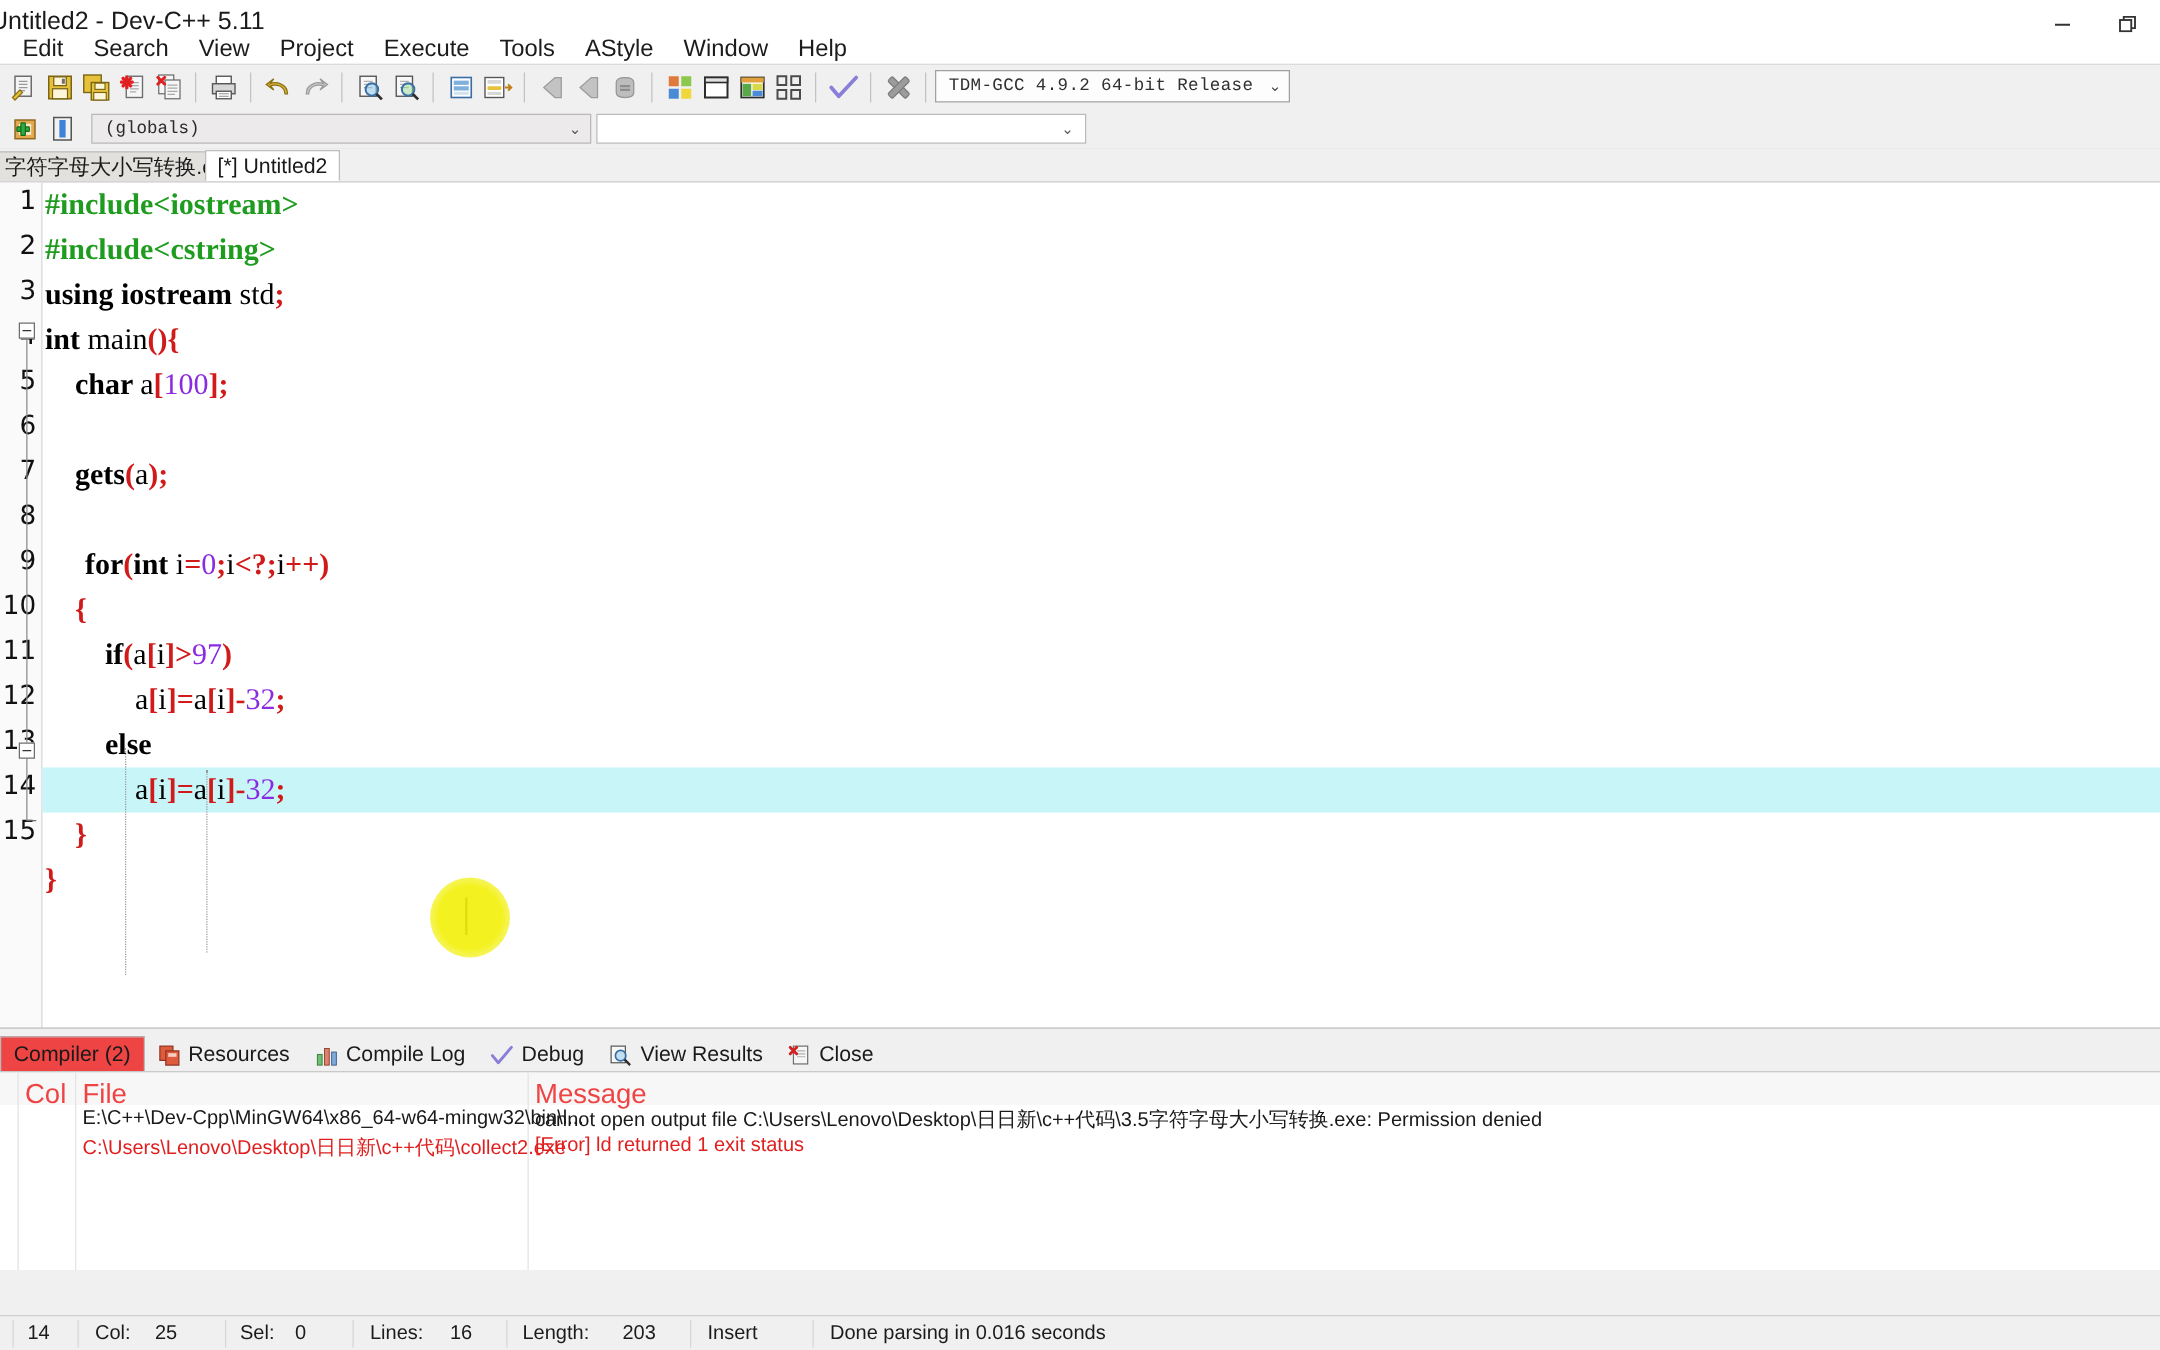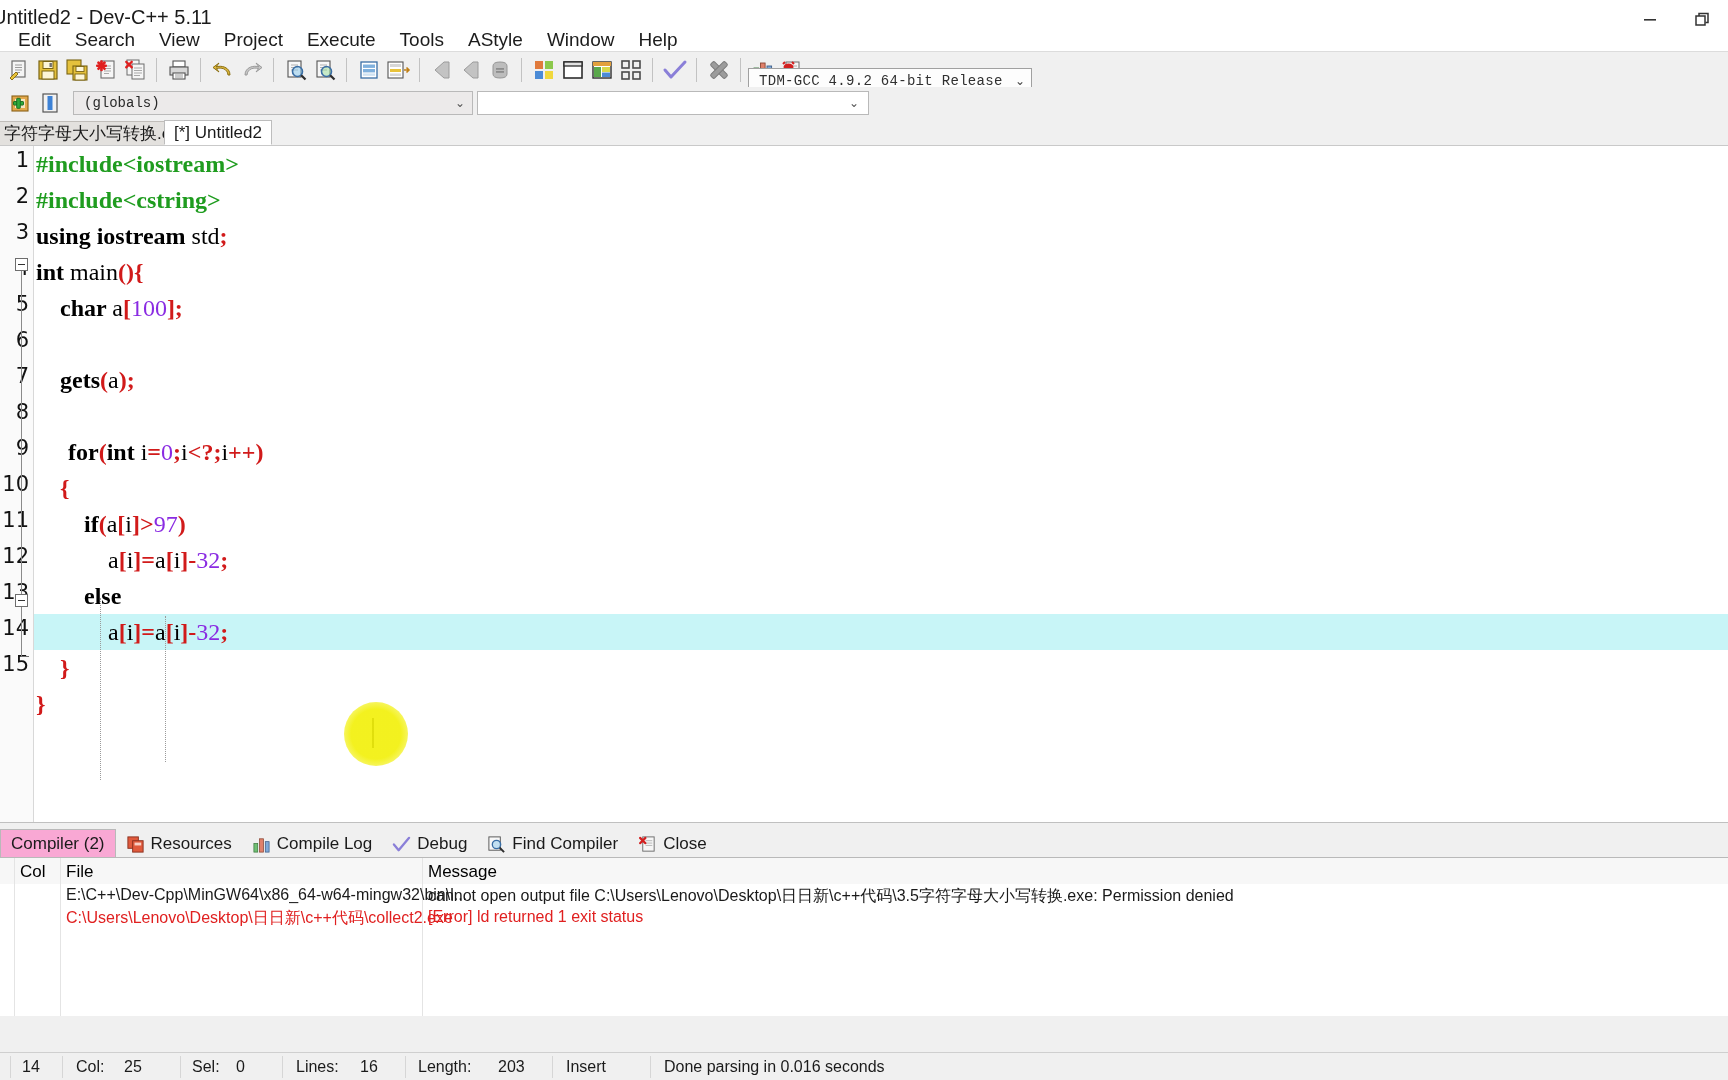--- a/index.html
+++ b/index.html
@@ -21,21 +21,21 @@
   
   .menubar{position:absolute;left:0;top:26px;width:1728px;height:28px;background:#ffffff;display:flex;align-items:center;padding-left:6px;}
   .menuitem{font-size:19px;color:#1c1c1c;padding:2px 12px;white-space:nowrap;}
 
   
   .toolbar1{position:absolute;left:0;top:51px;width:1728px;height:36px;background:#f0f0f0;border-top:1px solid #dcdcdc;display:flex;align-items:center;}
   .tgroup{display:flex;align-items:center;height:30px;}
   .tbtn{width:29px;height:28px;display:flex;align-items:center;justify-content:center;}
   .tsep{width:1px;height:24px;background:#c2c2c2;margin:0 7px;}
   .combo-compiler{
-    position:absolute;left:748px;top:16px;width:284px;height:26px;
+    position:absolute;left:748px;top:4px;width:284px;height:26px;
     background:#fdfdfd;border:1px solid #a0a0a0;box-sizing:border-box;
     display:flex;align-items:center;
   }
   .combo-compiler .ctext{flex:1;font-family:"Liberation Mono",monospace;font-size:14px;color:#303030;padding-left:10px;letter-spacing:.3px;white-space:nowrap;overflow:hidden;}
   .combo-compiler .carrow{width:22px;text-align:center;font-size:12px;color:#444;}
 
   
   .toolbar2{position:absolute;left:0;top:87px;width:1728px;height:32px;background:#f0f0f0;border-bottom:1px solid #d2d2d2;display:flex;align-items:center;}
   .combo-scope{position:absolute;left:73px;top:4px;width:400px;height:24px;background:#eceaea;border:1px solid #b9b9b9;box-sizing:border-box;display:flex;align-items:center;}
   .combo-scope .ctext{flex:1;font-family:"Liberation Mono",monospace;font-size:14px;color:#2a2a2a;padding-left:10px;}
@@ -75,26 +75,26 @@
 
   .cursor-blob{position:absolute;width:64px;height:64px;border-radius:50%;
     background:radial-gradient(circle, rgba(242,240,12,0.92) 55%, rgba(242,240,12,0.55) 78%, rgba(242,240,12,0) 100%);
     pointer-events:none;}
   .caret{position:absolute;width:2px;background:#111;}
 
   
   .cpanel{position:absolute;left:0;top:822px;width:1728px;height:230px;background:#f0f0f0;border-top:1px solid #c0c0c0;}
   .ctabs{position:absolute;left:0;top:6px;height:28px;display:flex;align-items:flex-end;}
   .ctab{height:26px;display:flex;align-items:center;gap:6px;padding:0 10px;font-size:17px;color:#1a1a1a;white-space:nowrap;box-sizing:border-box;}
-  .ctab.active{background:#f9a8d4;border:1px solid #b9b9b9;border-bottom:none;height:28px;}
+  .ctab.active{background:#ef4444;border:1px solid #b9b9b9;border-bottom:none;height:28px;}
   .ctab .ci{width:19px;height:19px;display:inline-block;flex:0 0 19px;}
 
   .grid{position:absolute;left:0;top:34px;width:1728px;height:158px;background:#ffffff;border-top:1px solid #b9b9b9;}
   .ghead{position:absolute;left:0;top:0;width:1728px;height:26px;background:#f7f7f7;}
-  .ghead .gh{position:absolute;top:4px;font-size:17px;color:#000000;}
+  .ghead .gh{position:absolute;top:4px;font-size:22px;color:#ef4444;}
   .gvline{position:absolute;top:0;width:1px;height:158px;background:#e4e4e4;}
   .grow{position:absolute;left:0;width:1728px;height:24px;}
   .gcell{position:absolute;font-size:16px;white-space:nowrap;}
   .c-dark{color:#1a1a1a;}
   .c-red{color:#e02020;}
 
   
   .statusbar{position:absolute;left:0;top:1052px;width:1728px;height:28px;background:#f0f0f0;border-top:1px solid #cfcfcf;}
   .statusbar .sc{position:absolute;top:5px;font-size:16px;color:#1b1b1b;white-space:nowrap;}
   .statusbar .sdiv{position:absolute;top:3px;width:1px;height:22px;background:#d6d6d6;}
@@ -481,21 +481,21 @@
           </svg></span>
         <span>Debug</span>
       </div>
       <div class="ctab">
         <span class="ci">
           <svg width="19" height="19" viewBox="0 0 20 20">
             <rect x="2" y="2" width="12" height="14" fill="#f8f8f8" stroke="#555" stroke-width="1"></rect>
             <circle cx="10" cy="10" r="4.4" fill="rgba(140,200,235,.5)" stroke="#3a6ea5" stroke-width="1.4"></circle>
             <path d="M13.4 13.4 L18 18" stroke="#2d2d2d" stroke-width="2"></path>
           </svg></span>
-        <span>Find Compiler</span>
+        <span>View Results</span>
       </div>
       <div class="ctab">
         <span class="ci">
           <svg width="19" height="19" viewBox="0 0 20 20">
             <rect x="5" y="2" width="12" height="15" fill="#f6f6f6" stroke="#6d6d6d" stroke-width="1"></rect>
             <g stroke="#b0b0b0" stroke-width=".9">
                 <path d="M8 6h7M8 8.5h7M8 11h7"></path>
               </g>
             <g fill="#d32020">
               <rect x="0" y="4.6" width="10" height="2.4" rx="1" transform="rotate(45 5 5.8)"></rect>

